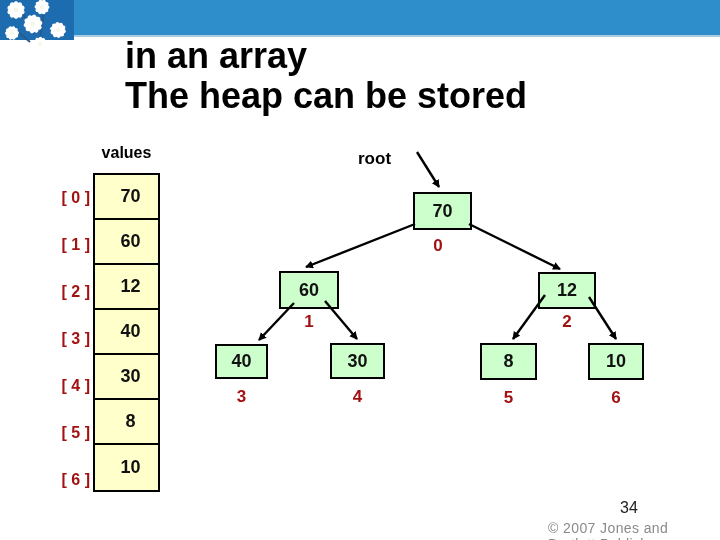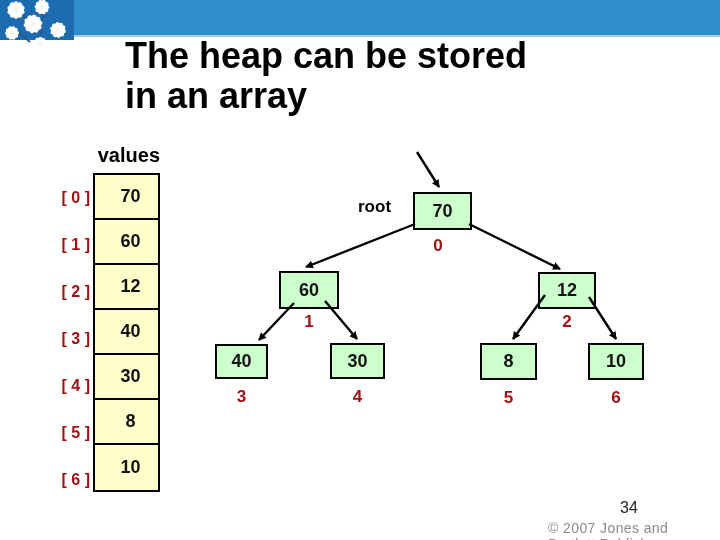--- a/index.html
+++ b/index.html
@@ -13,41 +13,41 @@
     background:#2E8ECB;border-bottom:2px solid #AECBDD;
   }
   .flower-art{position:absolute;left:0;top:0;}
   
   .title{
     position:absolute;left:125px;top:36px;width:560px;
     font-size:36px;font-weight:bold;color:#000;line-height:40px;letter-spacing:0px;
   }
   
   .values-label{
-    position:absolute;left:93px;top:144px;width:67px;text-align:right;
-    font-size:20px;font-weight:bold;color:#000;
+    position:absolute;left:93px;top:144px;width:67px;text-align:center;
+    font-size:16px;font-weight:bold;color:#000;
   }
   .array-box{
     position:absolute;left:93px;top:173px;width:63px;border:2px solid #000;
     background:#FFFFCC;
   }
   .array-cell{
     height:45px;border-bottom:2px solid #000;
     font-size:18px;font-weight:bold;color:#111;
     display:flex;align-items:center;justify-content:center;padding-left:8px;box-sizing:border-box;
   }
   .array-cell:last-child{border-bottom:none;}
   .idx-label{
     position:absolute;left:38px;width:52px;text-align:right;
     font-size:16px;font-weight:bold;color:#A21212;white-space:pre;
   }
   
   .root-label{
     position:absolute;left:358px;top:149px;
-    font-size:17px;font-weight:bold;color:#000;margin-top:48px;
+    font-size:17px;font-weight:bold;color:#000;
   }
   .tree-node{
     position:absolute;background:#CCFFCC;border:2px solid #000;box-sizing:border-box;
     display:flex;align-items:center;justify-content:center;
     font-size:18px;font-weight:bold;color:#111;
   }
   .node-idx{
     position:absolute;text-align:center;
     font-size:17px;font-weight:bold;color:#A21212;
   }
@@ -123,22 +123,22 @@
       <circle cx="16" cy="10" r="2.4"></circle>
         <circle cx="42" cy="7" r="2"></circle>
         <circle cx="33" cy="24" r="2.4"></circle>
       <circle cx="58" cy="30" r="2"></circle>
         <circle cx="12" cy="33" r="1.8"></circle>
         <circle cx="40" cy="44" r="1.8"></circle>
     </g>
   </svg>
 
   <div class="title">
+    <div>in an array</div>
     <div>The heap can be stored</div>
-    <div>in an array</div>
   </div>
 
   <div class="values-label">values</div>
 
   <div class="array-box">
     <div class="array-cell">70</div>
     <div class="array-cell">60</div>
     <div class="array-cell">12</div>
     <div class="array-cell">40</div>
     <div class="array-cell">30</div>

